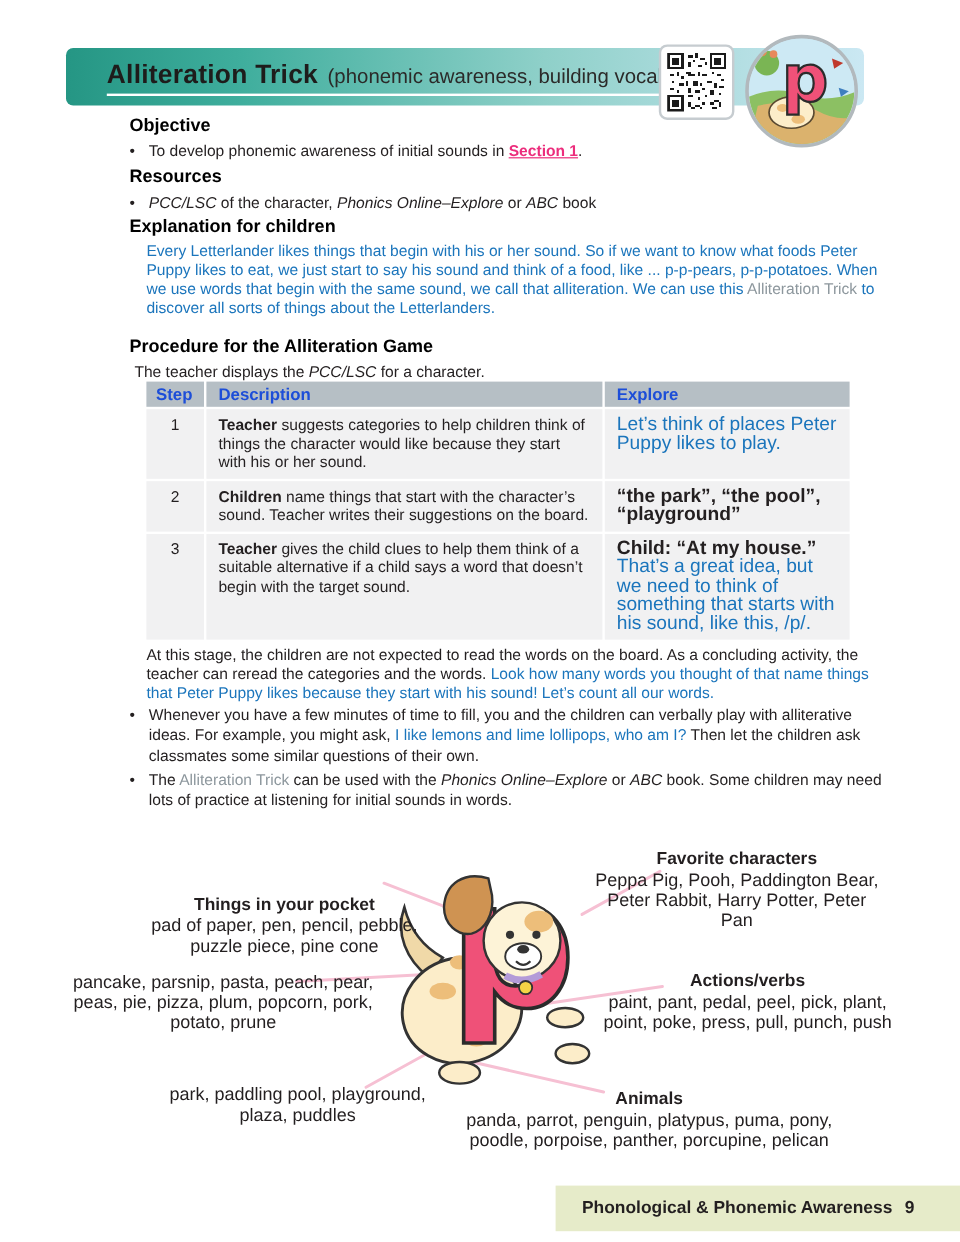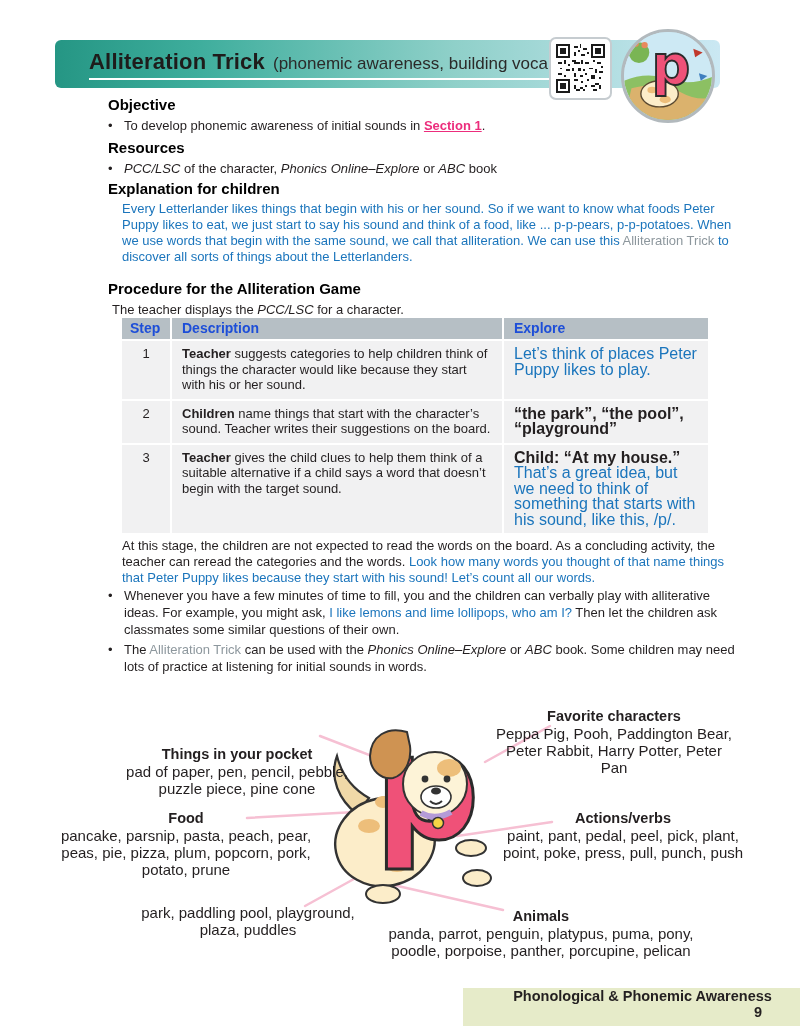--- a/index.html
+++ b/index.html
@@ -65,21 +65,21 @@
   .cat .cat-words { font-size:15px; line-height:17px; }
   #cat-things   { left:57px;  top:0;   width:250px;margin-top:40px; }
   #cat-favorite { left:437px; top:2px;   width:244px; }
   #cat-food     { left:5px;   top:104px; width:252px; }
   #cat-actions  { left:447px; top:104px; width:242px; }
   #cat-places   { left:73px;  top:198px; width:240px; }
   #cat-animals  { left:325px; top:202px; width:322px; }
 
   
   .footer { position:absolute; left:463px; top:988px; width:337px; height:38px;
-    background:#e6ebc9; display:flex; align-items:center;flex-direction:column; }
+    background:#e6ebc9; display:flex; align-items:center; }
   .footer-label { font-size:14.5px; font-weight:bold; margin-left:22px; }
   .footer-page { font-size:14.5px; font-weight:bold; margin-left:auto; margin-right:38px; }
 </style>
 </head>
 <body>
 
 <div class="page">
 
   <div class="header-bar">
     <div class="header-inner">
@@ -269,21 +269,20 @@
 
     <div class="cat" id="cat-things">
       <div class="cat-title">Things in your pocket</div>
       <div class="cat-words">pad of paper, pen, pencil, pebble, puzzle piece, pine cone</div>
     </div>
     <div class="cat" id="cat-favorite">
       <div class="cat-title">Favorite characters</div>
       <div class="cat-words">Peppa Pig, Pooh, Paddington Bear, Peter Rabbit, Harry Potter, Peter Pan</div>
     </div>
     <div class="cat" id="cat-food">
-      <div class="cat-title">Food</div>
       <div class="cat-words">pancake, parsnip, pasta, peach, pear, peas, pie, pizza, plum, popcorn, pork, potato, prune</div>
     </div>
     <div class="cat" id="cat-actions">
       <div class="cat-title">Actions/verbs</div>
       <div class="cat-words">paint, pant, pedal, peel, pick, plant, point, poke, press, pull, punch, push</div>
     </div>
     <div class="cat" id="cat-places">
       <div class="cat-words">park, paddling pool, playground, plaza, puddles</div>
     </div>
     <div class="cat" id="cat-animals">

